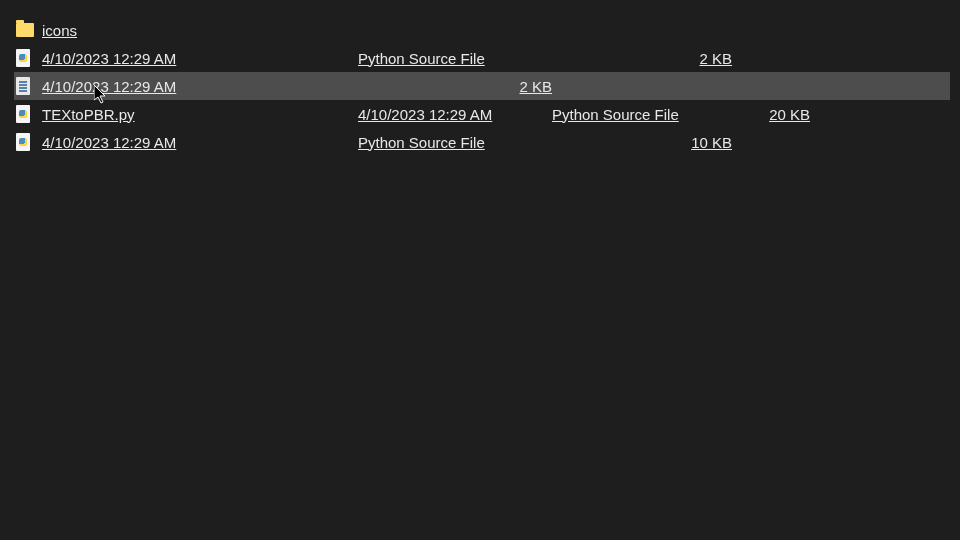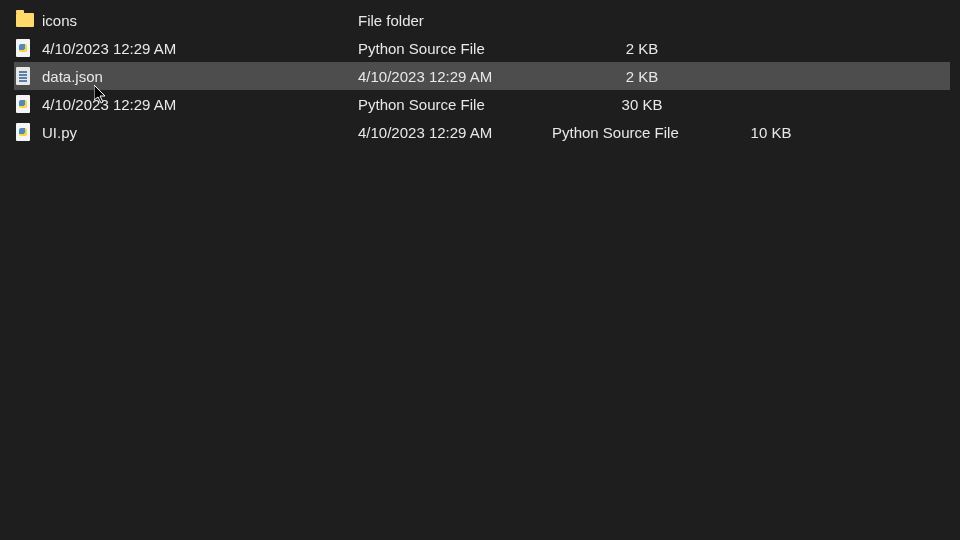--- a/index.html
+++ b/index.html
@@ -6,23 +6,24 @@
     body {
       width: 960px;
       height: 540px;
       background: #1e1e1e;
       font-family: "Segoe UI", Tahoma, sans-serif;
       font-size: 15px;
       color: #e8e8e8;
       overflow: hidden;
     }
     .file-list {
-      padding-top: 6px;
+      padding-top: 16px;
       padding-left: 14px;
       padding-right: 10px;
+      text-decoration: underline;
     }
     .file-row {
       display: grid;
       grid-template-columns: 28px 316px 194px 180px 78px;
       align-items: center;
       height: 28px;
       cursor: default;
     }
     .file-row.selected {
       background: #4d4d4d;
@@ -38,21 +39,21 @@
       overflow: hidden;
       text-overflow: ellipsis;
     }
     .date-cell {
       white-space: nowrap;
     }
     .type-cell {
       white-space: nowrap;
     }
     .size-cell {
-      text-align: center;
+      text-align: right;
       white-space: nowrap;
     }
     
     .folder-icon {
       width: 18px;
       height: 14px;
       background: #ffd96a;
       border-radius: 1px;
       position: relative;
     }
@@ -112,56 +113,54 @@
 </head>
 <body>
 
 <div class="file-list">
 
   <div class="file-row">
     <div class="icon-cell">
         <div class="folder-icon"></div>
       </div>
     <div class="name-cell">icons</div>
-    <div class="type-cell">File folder</div>
     <div class="size-cell"></div>
   </div>
 
   <div class="file-row">
     <div class="icon-cell">
         <div class="py-icon"></div>
       </div>
     <div class="date-cell">4/10/2023 12:29 AM</div>
     <div class="type-cell">Python Source File</div>
     <div class="size-cell">2 KB</div>
   </div>
 
   <div class="file-row selected">
     <div class="icon-cell">
         <div class="json-icon"></div>
       </div>
-    <div class="name-cell">data.json</div>
     <div class="date-cell">4/10/2023 12:29 AM</div>
     <div class="size-cell">2 KB</div>
   </div>
 
   <div class="file-row">
     <div class="icon-cell">
         <div class="py-icon"></div>
       </div>
+    <div class="name-cell">TEXtoPBR.py</div>
     <div class="date-cell">4/10/2023 12:29 AM</div>
     <div class="type-cell">Python Source File</div>
-    <div class="size-cell">30 KB</div>
+    <div class="size-cell">20 KB</div>
   </div>
 
   <div class="file-row">
     <div class="icon-cell">
         <div class="py-icon"></div>
       </div>
-    <div class="name-cell">UI.py</div>
     <div class="date-cell">4/10/2023 12:29 AM</div>
     <div class="type-cell">Python Source File</div>
     <div class="size-cell">10 KB</div>
   </div>
 
 </div>
 
 <svg class="cursor" width="16" height="20" viewBox="0 0 16 20">
   <path d="M0 0 L0 15 L4 12 L7 18 L9 17 L6 11 L11 11 Z" fill="#000" stroke="#fff" stroke-width="1"></path>
 </svg>

